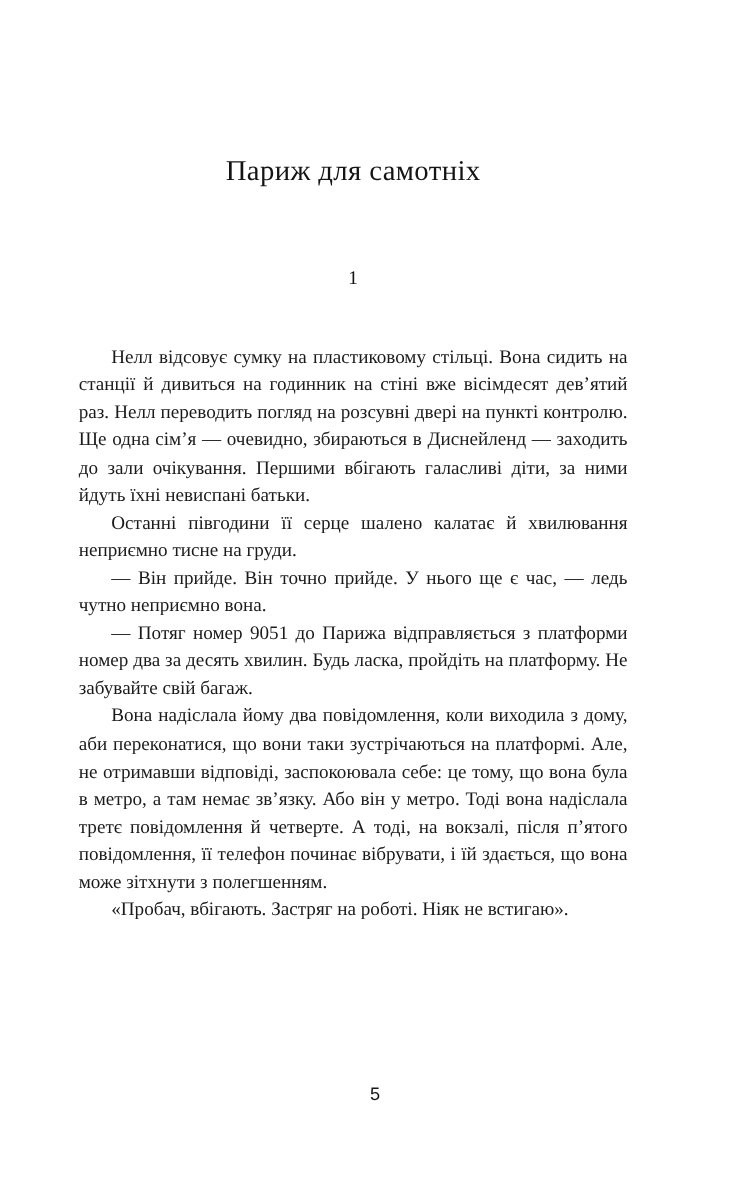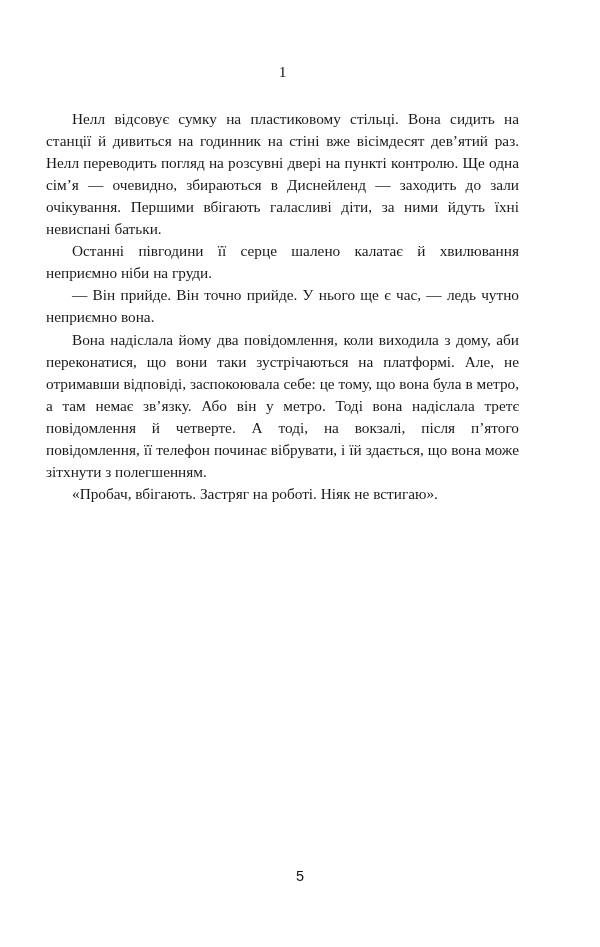--- a/index.html
+++ b/index.html
@@ -42,21 +42,21 @@
   }
   .chapter-number {
     text-align: center;
     font-size: 15.5px;
     margin: 0;
     padding-top: 63px;
     line-height: 1.2;
     color: #141414;
   }
   .body-text {
-    margin: 0;
+    margin: 17px;
     padding-top: 26px;
   }
   .body-text p {
     margin: 0;
     font-size: 15.3px;
     line-height: 22.1px;
     text-align: justify;
     text-justify: inter-word;
     text-indent: 26px;
     color: #1a1a1a;
@@ -72,27 +72,29 @@
     font-family: "Liberation Sans", sans-serif;
     color: #161616;
   }
 </style>
 </head>
 <body>
 
 <div class="page">
   <div class="content">
 
+    <h1 class="chapter-title">Париж для самотніх</h1>
 
     <div class="chapter-number">1</div>
 
     <div class="body-text">
       <p>Нелл відсовує сумку на пластиковому стільці. Вона сидить на станції й дивиться на годинник на стіні вже вісімдесят дев’ятий раз. Нелл переводить погляд на розсувні двері на пункті контролю. Ще одна сім’я — очевидно, збираються в Диснейленд — заходить до зали очікування. Першими вбігають галасливі діти, за ними йдуть їхні невиспані батьки.</p>
-      <p>Останні півгодини її серце шалено калатає й хвилювання неприємно ніби на груди.</p>
+      <p>Останні півгодини її серце шалено калатає й хвилювання неприємно тисне на груди.</p>
       <p>— Він прийде. Він точно прийде. У нього ще є час, — ледь чутно неприємно вона.</p>
+      <p>— Потяг номер 9051 до Парижа відправляється з платформи номер два за десять хвилин. Будь ласка, пройдіть на платформу. Не забувайте свій багаж.</p>
       <p>Вона надіслала йому два повідомлення, коли виходила з дому, аби переконатися, що вони таки зустрічаються на платформі. Але, не отримавши відповіді, заспокоювала себе: це тому, що вона була в метро, а там немає зв’язку. Або він у метро. Тоді вона надіслала третє повідомлення й четверте. А тоді, на вокзалі, після п’ятого повідомлення, її телефон починає вібрувати, і їй здається, що вона може зітхнути з полегшенням.</p>
       <p>«Пробач, вбігають. Застряг на роботі. Ніяк не встигаю».</p>
     </div>
 
   </div>
 
   <div class="page-number">5</div>
 </div>
 
 </body></html>

